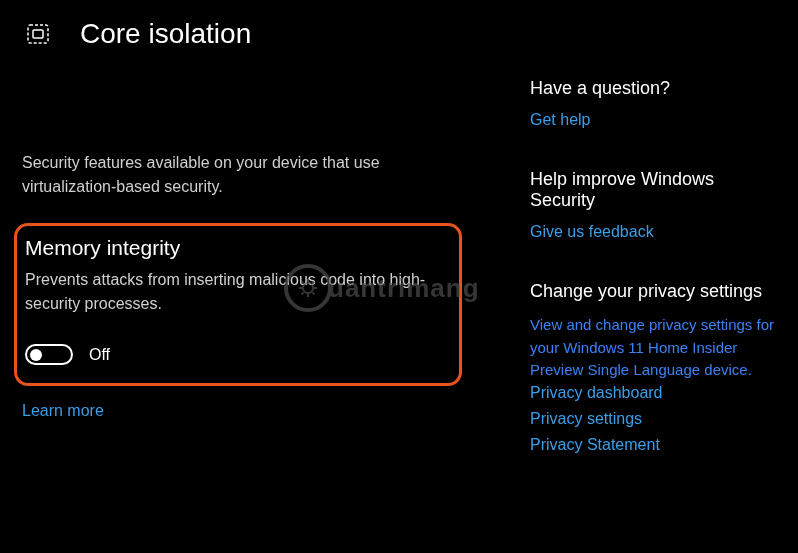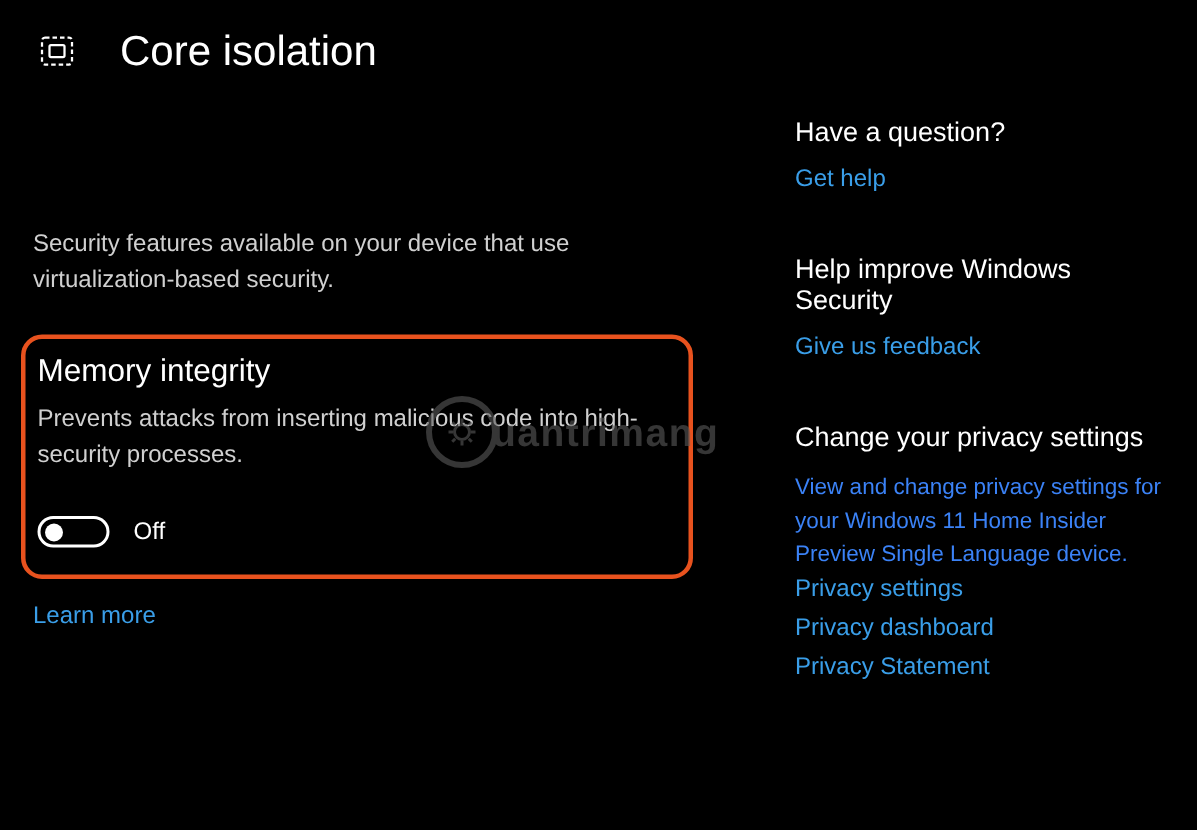--- a/index.html
+++ b/index.html
@@ -190,22 +190,22 @@
     </div>
 
     <div class="side-section">
       <h3 class="side-heading">Help improve Windows Security</h3>
       <a class="link">Give us feedback</a>
     </div>
 
     <div class="side-section">
       <h3 class="side-heading">Change your privacy settings</h3>
       <p class="side-desc">View and change privacy settings for your Windows 11 Home Insider Preview Single Language device.</p>
+      <a class="link">Privacy dashboard</a>
       <a class="link">Privacy settings</a>
-      <a class="link">Privacy dashboard</a>
       <a class="link">Privacy Statement</a>
     </div>
   </div>
 </div>
 
 <div class="watermark">
   <div class="watermark-circle">
     <svg width="22" height="22" viewBox="0 0 22 22">
       <circle cx="11" cy="11" r="5" fill="none" stroke="#5a5a5a" stroke-width="2"></circle>
       <line x1="11" y1="2" x2="11" y2="5" stroke="#5a5a5a" stroke-width="2"></line>

